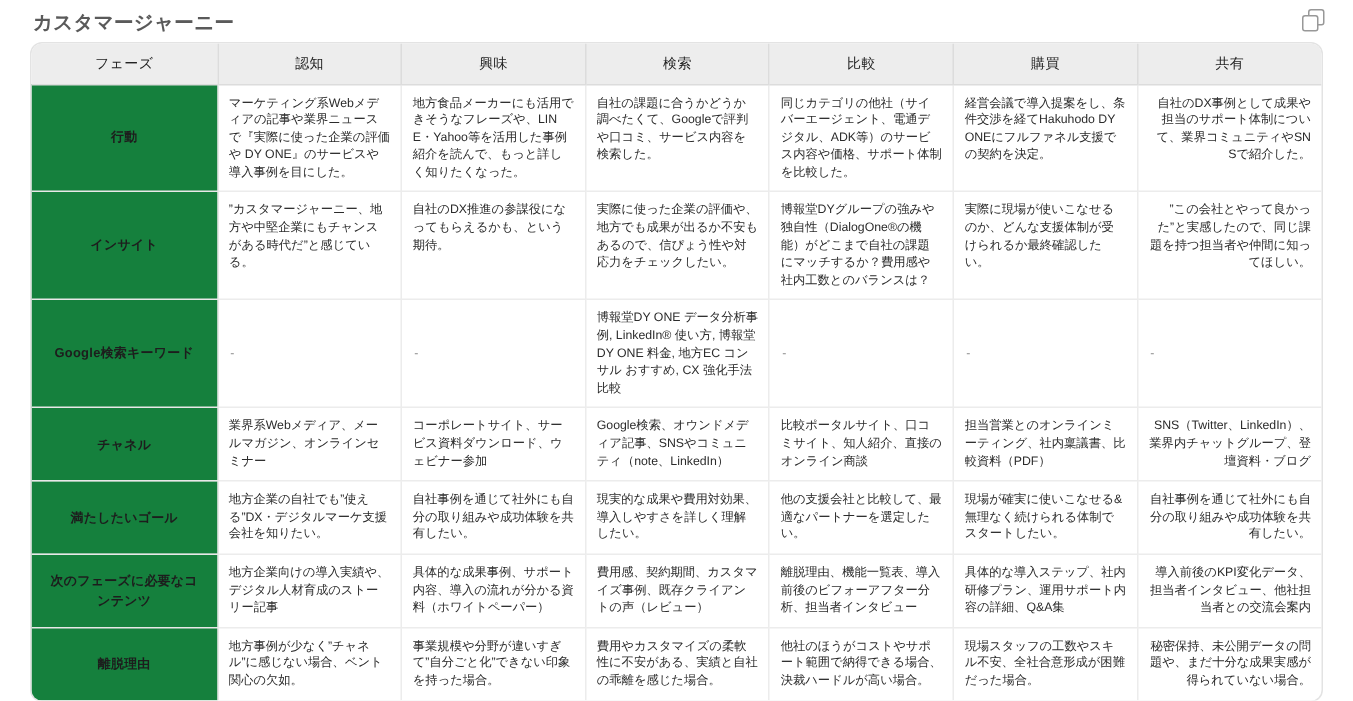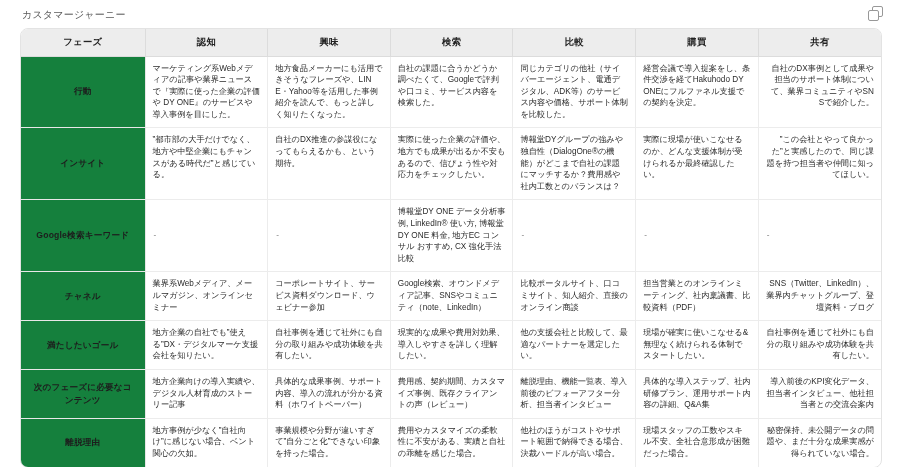--- a/index.html
+++ b/index.html
@@ -22,25 +22,25 @@
   }
   .topbar {
     position: relative;
     height: 28px;
     padding: 8px 18px 0 22px;
     display: flex;
     align-items: flex-start;
     justify-content: space-between;
   }
   .doc-title {
-    font-size: 10px;
+    font-size: 13px;
     line-height: 14px;
     color: #5a5a5a;
     letter-spacing: 0.2px;
-    font-weight: 400;
+    font-weight: 700;
     white-space: nowrap;
   }
   .copy-icon {
     width: 16px;
     height: 16px;
     position: relative;
     flex: 0 0 auto;
     opacity: .75;
     margin-top: -2px;
   }
@@ -72,21 +72,21 @@
     border-collapse: collapse;
     table-layout: fixed;
     width: 860px;
     font-size: 8.2px;
   }
   table.cj col.c-phase { width: 124px; }
   table.cj col.c-col   { width: 122.6px; }
   table.cj thead th {
     background: #ededed;
     font-size: 9.3px;
-    font-weight: 700;
+    font-weight: 400;
     color: #222;
     text-align: center;
     height: 27px;
     padding: 4px 6px;
     border-right: 1px solid #dcdcdc;
     border-bottom: 1px solid #dcdcdc;
     letter-spacing: .3px;
   }
   table.cj thead th:last-child { border-right: none; }
   table.cj tbody th.rowhead {
@@ -165,21 +165,21 @@
           <td>マーケティング系Webメディアの記事や業界ニュースで『実際に使った企業の評価や DY ONE』のサービスや導入事例を目にした。</td>
           <td>地方食品メーカーにも活用できそうなフレーズや、LINE・Yahoo等を活用した事例紹介を読んで、もっと詳しく知りたくなった。</td>
           <td>自社の課題に合うかどうか調べたくて、Googleで評判や口コミ、サービス内容を検索した。</td>
           <td>同じカテゴリの他社（サイバーエージェント、電通デジタル、ADK等）のサービス内容や価格、サポート体制を比較した。</td>
           <td>経営会議で導入提案をし、条件交渉を経てHakuhodo DY ONEにフルファネル支援での契約を決定。</td>
           <td>自社のDX事例として成果や担当のサポート体制について、業界コミュニティやSNSで紹介した。</td>
         </tr>
 
         <tr>
           <th class="rowhead">インサイト</th>
-          <td>”都市部の大手だけでなく、地方や中堅企業にもチャンスがある時代だ”と感じている。</td>
+          <td>”カスタマージャーニー、地方や中堅企業にもチャンスがある時代だ”と感じている。</td>
           <td>自社のDX推進の参謀役になってもらえるかも、という期待。</td>
           <td>実際に使った企業の評価や、地方でも成果が出るか不安もあるので、信ぴょう性や対応力をチェックしたい。</td>
           <td>博報堂DYグループの強みや独自性（DialogOne®の機能）がどこまで自社の課題にマッチするか？費用感や社内工数とのバランスは？</td>
           <td>実際に現場が使いこなせるのか、どんな支援体制が受けられるか最終確認したい。</td>
           <td>”この会社とやって良かった”と実感したので、同じ課題を持つ担当者や仲間に知ってほしい。</td>
         </tr>
 
         <tr>
           <th class="rowhead">Google検索キーワード</th>
           <td class="dash">-</td>
@@ -215,21 +215,21 @@
           <td>地方企業向けの導入実績や、デジタル人材育成のストーリー記事</td>
           <td>具体的な成果事例、サポート内容、導入の流れが分かる資料（ホワイトペーパー）</td>
           <td>費用感、契約期間、カスタマイズ事例、既存クライアントの声（レビュー）</td>
           <td>離脱理由、機能一覧表、導入前後のビフォーアフター分析、担当者インタビュー</td>
           <td>具体的な導入ステップ、社内研修プラン、運用サポート内容の詳細、Q&amp;A集</td>
           <td>導入前後のKPI変化データ、担当者インタビュー、他社担当者との交流会案内</td>
         </tr>
 
         <tr>
           <th class="rowhead">離脱理由</th>
-          <td>地方事例が少なく”自社向け”に感じない場合、ベント関心の欠如。</td>
+          <td>地方事例が少なく”チャネル”に感じない場合、ベント関心の欠如。</td>
           <td>事業規模や分野が違いすぎて”自分ごと化”できない印象を持った場合。</td>
           <td>費用やカスタマイズの柔軟性に不安がある、実績と自社の乖離を感じた場合。</td>
           <td>他社のほうがコストやサポート範囲で納得できる場合、決裁ハードルが高い場合。</td>
           <td>現場スタッフの工数やスキル不安、全社合意形成が困難だった場合。</td>
           <td>秘密保持、未公開データの問題や、まだ十分な成果実感が得られていない場合。</td>
         </tr>
 
       </tbody>
     </table>
   </div>

